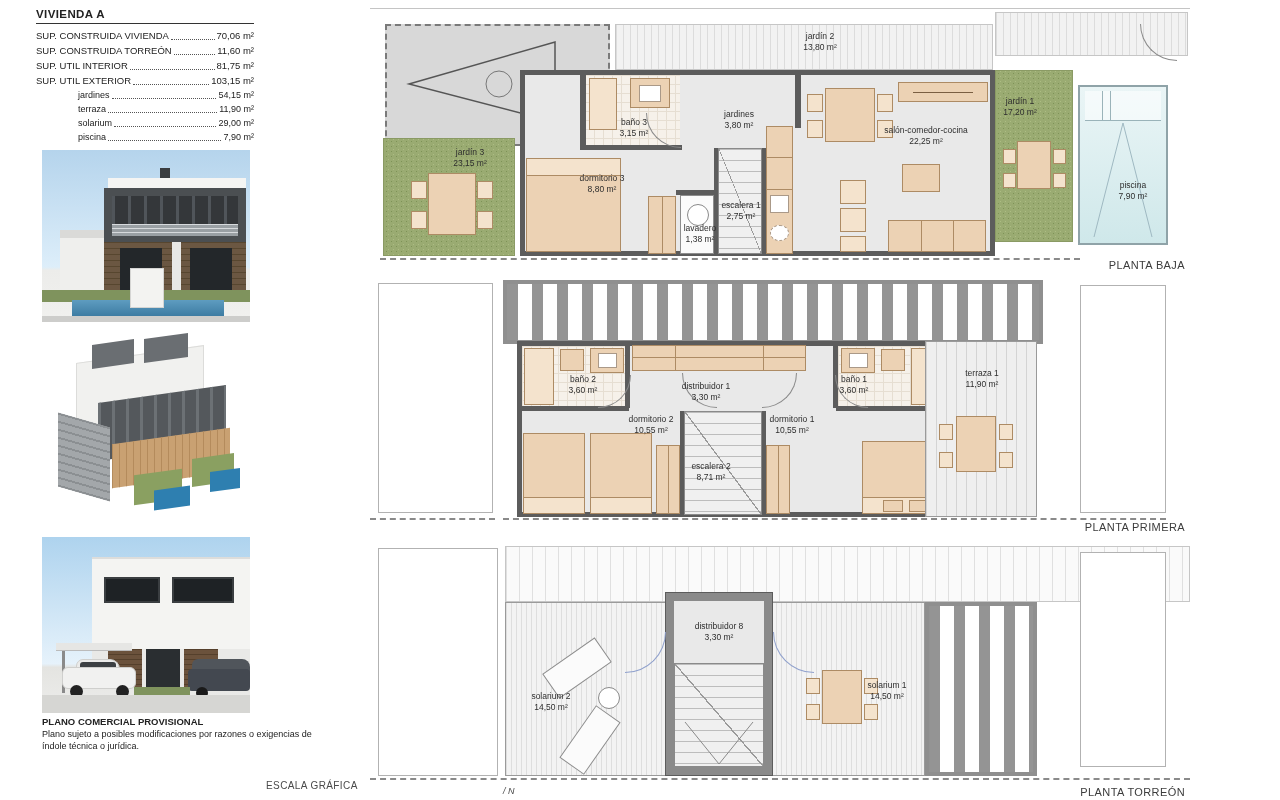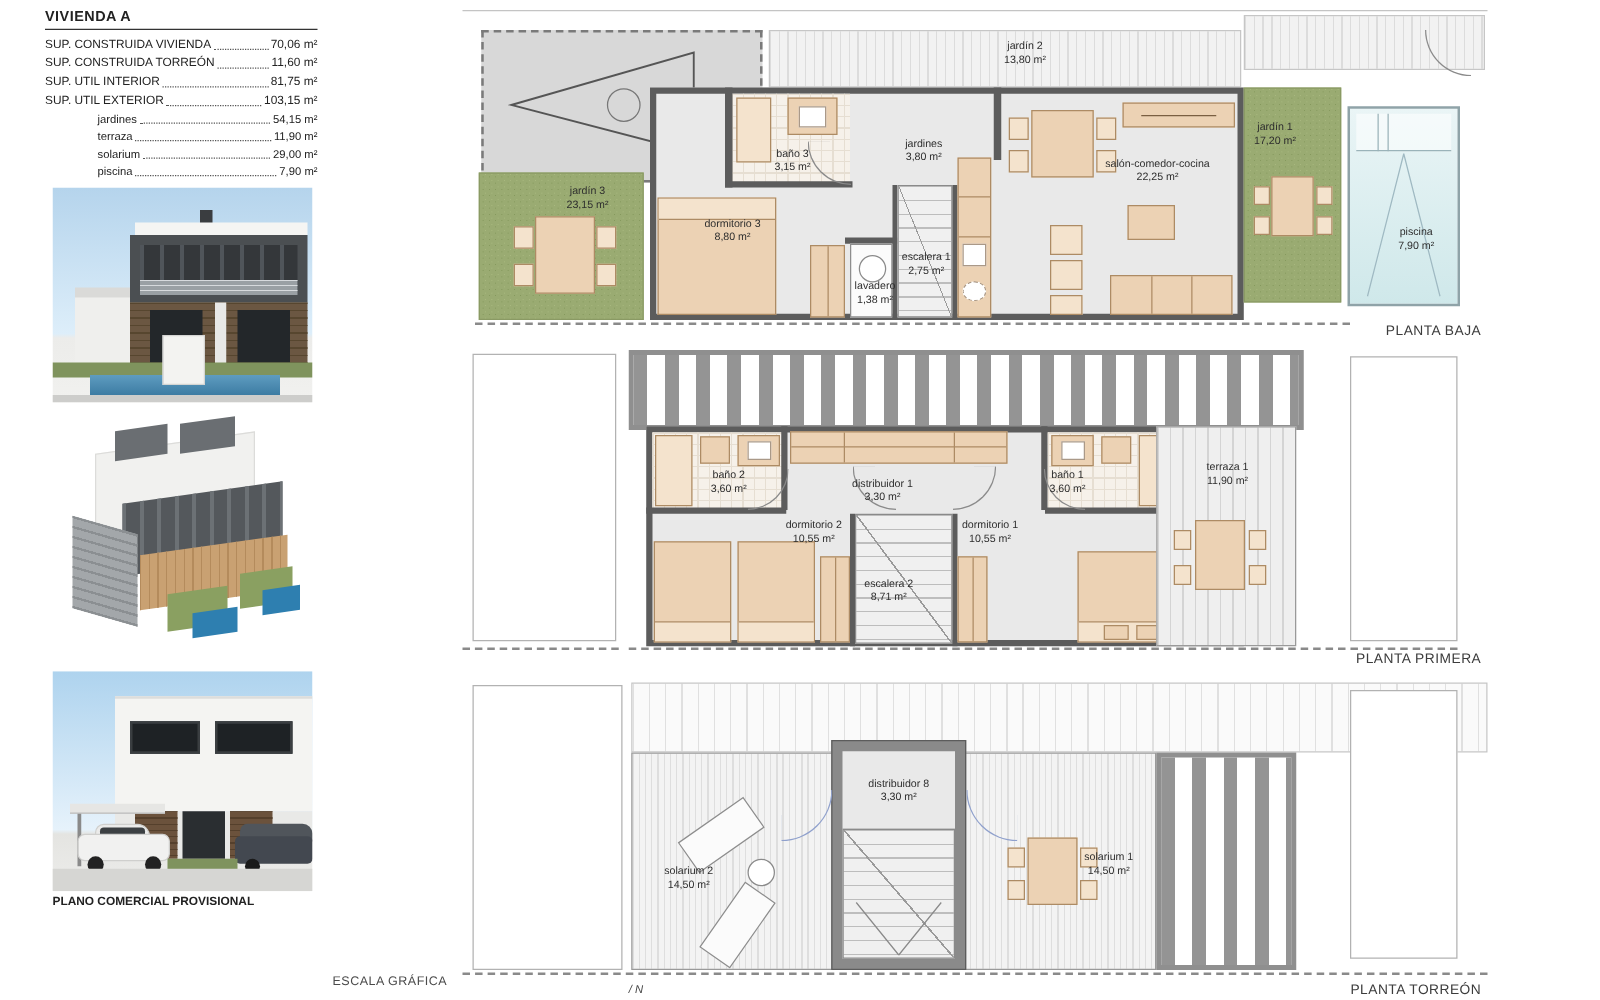--- a/index.html
+++ b/index.html
@@ -176,20 +176,21 @@
     <div class="r-el" style="left:74px;top:148px;width:13px;height:13px;background:#222;border-radius:50%;"></div>
     <div class="r-el" style="left:150px;top:122px;width:58px;height:14px;background:#50555b;border-radius:6px 8px 0 0;"></div>
     <div class="r-el" style="left:146px;top:132px;width:62px;height:22px;background:#434850;border-radius:4px;"></div>
     <div class="r-el" style="left:154px;top:150px;width:12px;height:12px;background:#1a1a1a;border-radius:50%;"></div>
     <div class="r-el" style="left:92px;top:150px;width:56px;height:9px;background:#7f935d;"></div>
     <div class="r-el" style="left:0;top:158px;width:208px;height:18px;background:#d6d6d3;"></div>
   </figure>
 
   <div class="disclaimer">
     <b>PLANO COMERCIAL PROVISIONAL</b>
+    <span>Plano sujeto a posibles modificaciones por razones o exigencias de índole técnica o jurídica.</span>
   </div>
   <div class="escala">ESCALA GRÁFICA</div>
   <div class="north">/ <span>N</span></div>
 
   <div class="plan" style="left:370px;top:8px;width:820px;height:266px;">
     <div class="abs" style="left:0;top:0;width:820px;height:1px;background:#c4c4c4;"></div>
 
     <div class="pergola" style="left:15px;top:16px;width:225px;height:122px;">
       <svg width="221" height="118" style="position:absolute;left:0;top:0;">
         <polygon points="22,58 168,16 168,96" fill="none" stroke="#555" stroke-width="1.5"></polygon>
@@ -289,21 +290,21 @@
         <span>23,15 m²</span>
     </div>
     <div class="room-label" style="left:264px;top:120px;">
       <span>baño 3</span>
         <span>3,15 m²</span>
     </div>
     <div class="room-label" style="left:369px;top:112px;">
       <span>jardines</span>
         <span>3,80 m²</span>
     </div>
-    <div class="room-label" style="left:216px;top:176px;">
+    <div class="room-label" style="left:232px;top:176px;">
       <span>dormitorio 3</span>
         <span>8,80 m²</span>
     </div>
     <div class="room-label" style="left:330px;top:226px;">
       <span>lavadero</span>
         <span>1,38 m²</span>
     </div>
     <div class="room-label" style="left:371px;top:203px;">
       <span>escalera 1</span>
         <span>2,75 m²</span>

